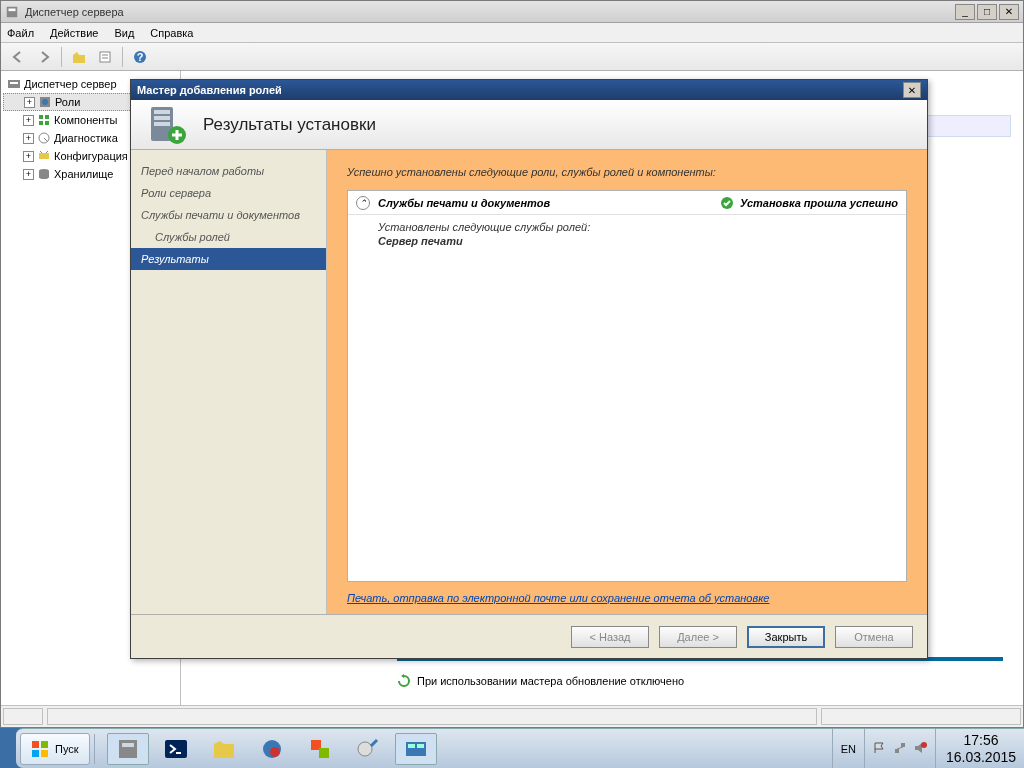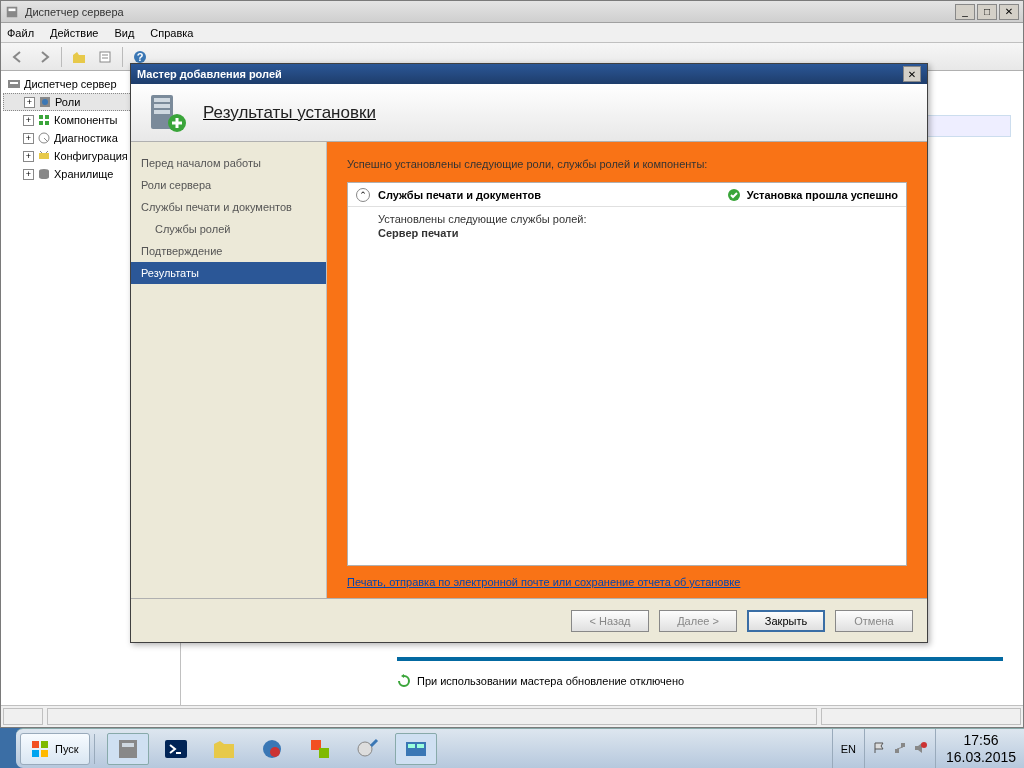--- a/index.html
+++ b/index.html
@@ -33,31 +33,31 @@
 
 .status-strip { height: 22px; background: #f0f0f0; border-top: 1px solid #c0c0c0; display: flex; }
 .status-cell { border: 1px solid #c0c0c0; margin: 2px; flex: 0 0 auto; }
 
 
 .info-band { position: absolute; left: 216px; bottom: 24px; right: 20px; }
 .info-row { display: flex; align-items: center; height: 20px; gap: 6px; }
 .refresh-icon { width: 14px; height: 14px; }
 
 
-.wizard { position: absolute; left: 130px; top: 63px; width: 798px; height: 580px; background: #ece9d8; border: 1px solid #404040; box-shadow: 2px 2px 6px rgba(0,0,0,0.3); display: flex; flex-direction: column; }
+.wizard { position: absolute; left: 130px; top: 79px; width: 798px; height: 580px; background: #ece9d8; border: 1px solid #404040; box-shadow: 2px 2px 6px rgba(0,0,0,0.3); display: flex; flex-direction: column; }
 .wizard-title { height: 20px; background: linear-gradient(#2b5797, #1e3d6b); color: #fff; display: flex; align-items: center; padding: 0 6px; }
 .wizard-title .txt { flex: 1; font-weight: bold; font-size: 11px; }
 .wizard-close { width: 18px; height: 16px; background: #d4d0c8; border: 1px solid #888; color: #000; display: flex; align-items: center; justify-content: center; cursor: pointer; font-size: 10px; }
 
-.wizard-header { height: 58px; background: linear-gradient(#fff, #e8e8e8); border-bottom: 1px solid #b0b0b0; display: flex; align-items: center; padding: 0 14px; gap: 14px; text-decoration: underline; }
+.wizard-header { height: 50px; background: linear-gradient(#fff, #e8e8e8); border-bottom: 1px solid #b0b0b0; display: flex; align-items: center; padding: 0 14px; gap: 14px; }
 .server-icon { width: 44px; height: 44px; position: relative; }
 .server-icon svg { width: 100%; height: 100%; }
 .wizard-header h1 { font-size: 17px; font-weight: normal; color: #222; }
 
-.wizard-body { flex: 1; display: flex; background: #f97316; }
+.wizard-body { flex: 1; display: flex; background: #fdba74; font-style: italic; }
 .wizard-nav { width: 196px; background: #ece9d8; border-right: 1px solid #c0c0c0; padding-top: 10px; }
 .nav-item { height: 22px; display: flex; align-items: center; padding-left: 10px; color: #555; cursor: pointer; }
 .nav-item.sub { padding-left: 24px; }
 .nav-item.selected { background: #2b5797; color: #fff; }
 
 .wizard-main { flex: 1; padding: 16px 20px 10px 20px; display: flex; flex-direction: column; position: relative; }
 .result-msg { color: #333; margin-bottom: 12px; }
 .result-box { flex: 1; border: 1px solid #b0b0b0; background: #fff; padding: 0; overflow: auto; }
 .role-row { display: flex; align-items: center; height: 24px; border-bottom: 1px solid #e0e0e0; padding: 0 8px; }
 .role-row .chev { width: 14px; height: 14px; border: 1px solid #888; border-radius: 7px; display: flex; align-items: center; justify-content: center; margin-right: 8px; font-size: 9px; }
@@ -257,21 +257,20 @@
     </div>
     <h1>Результаты установки</h1>
   </div>
 
   <div class="wizard-body">
     <div class="wizard-nav">
       <div class="nav-item">Перед началом работы</div>
       <div class="nav-item">Роли сервера</div>
       <div class="nav-item">Службы печати и документов</div>
       <div class="nav-item sub">Службы ролей</div>
-      <div class="nav-item">Подтверждение</div>
       <div class="nav-item selected">Результаты</div>
     </div>
 
     <div class="wizard-main">
       <div class="result-msg">Успешно установлены следующие роли, службы ролей и компоненты:</div>
       <div class="result-box">
         <div class="role-row">
           <span class="chev">⌃</span>
           <span class="role-name">Службы печати и документов</span>
           <span class="ok-icon">

